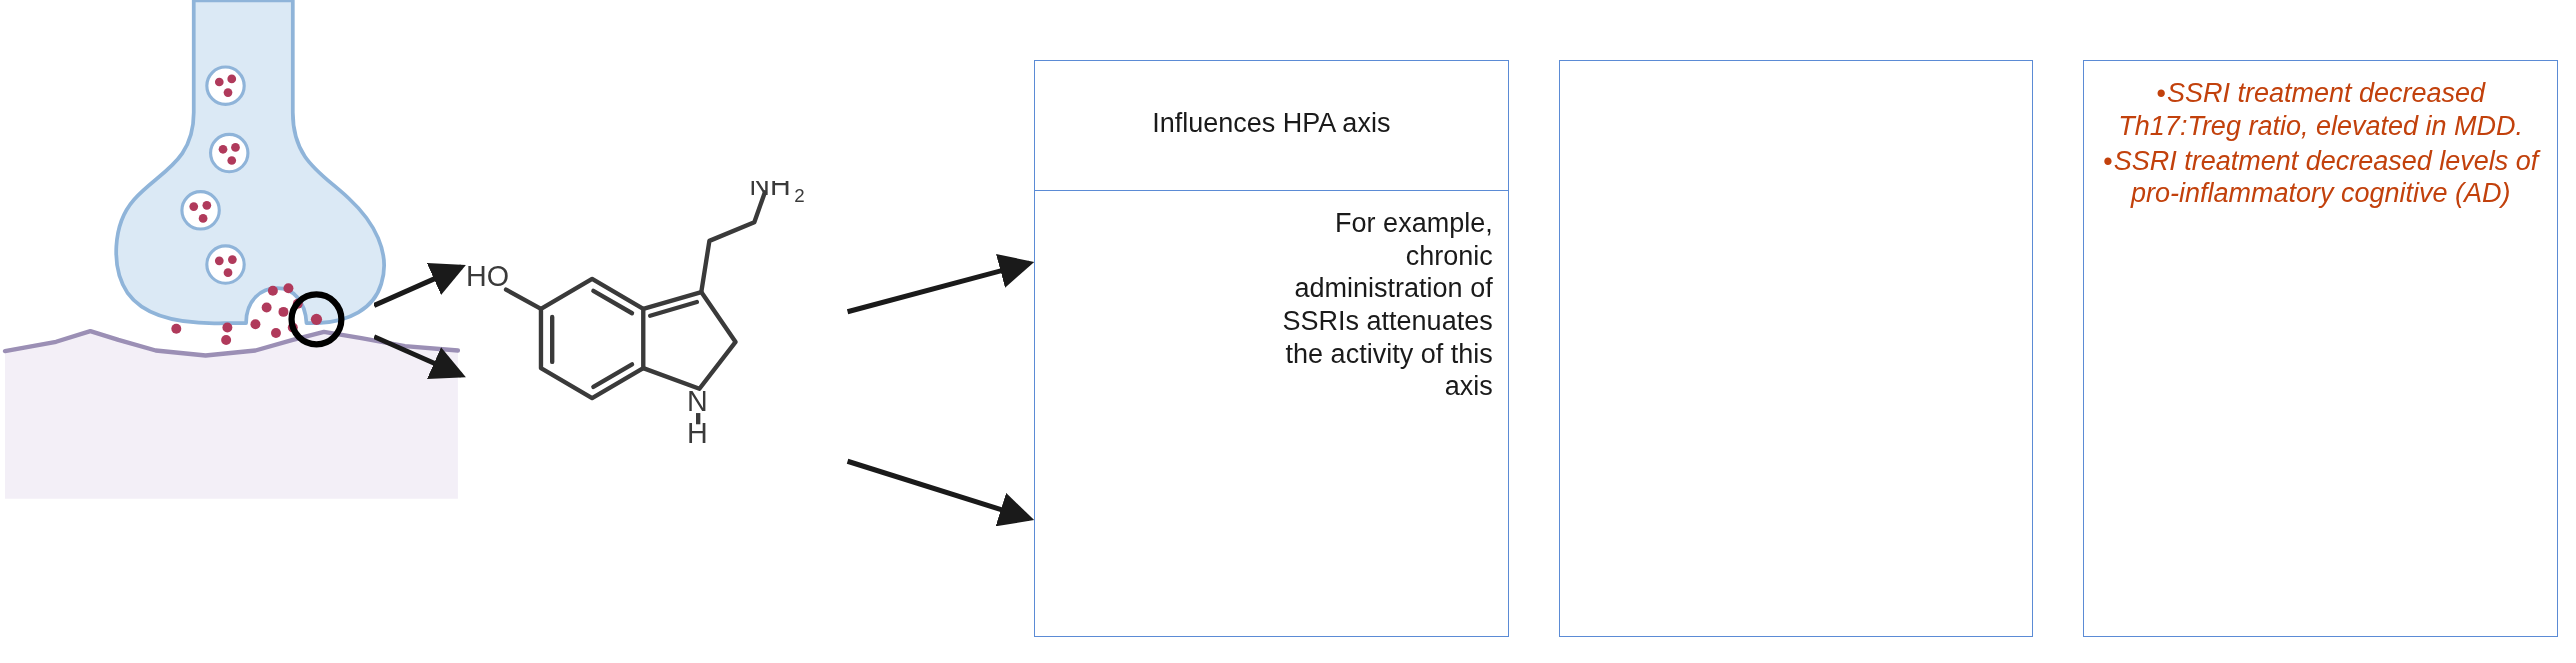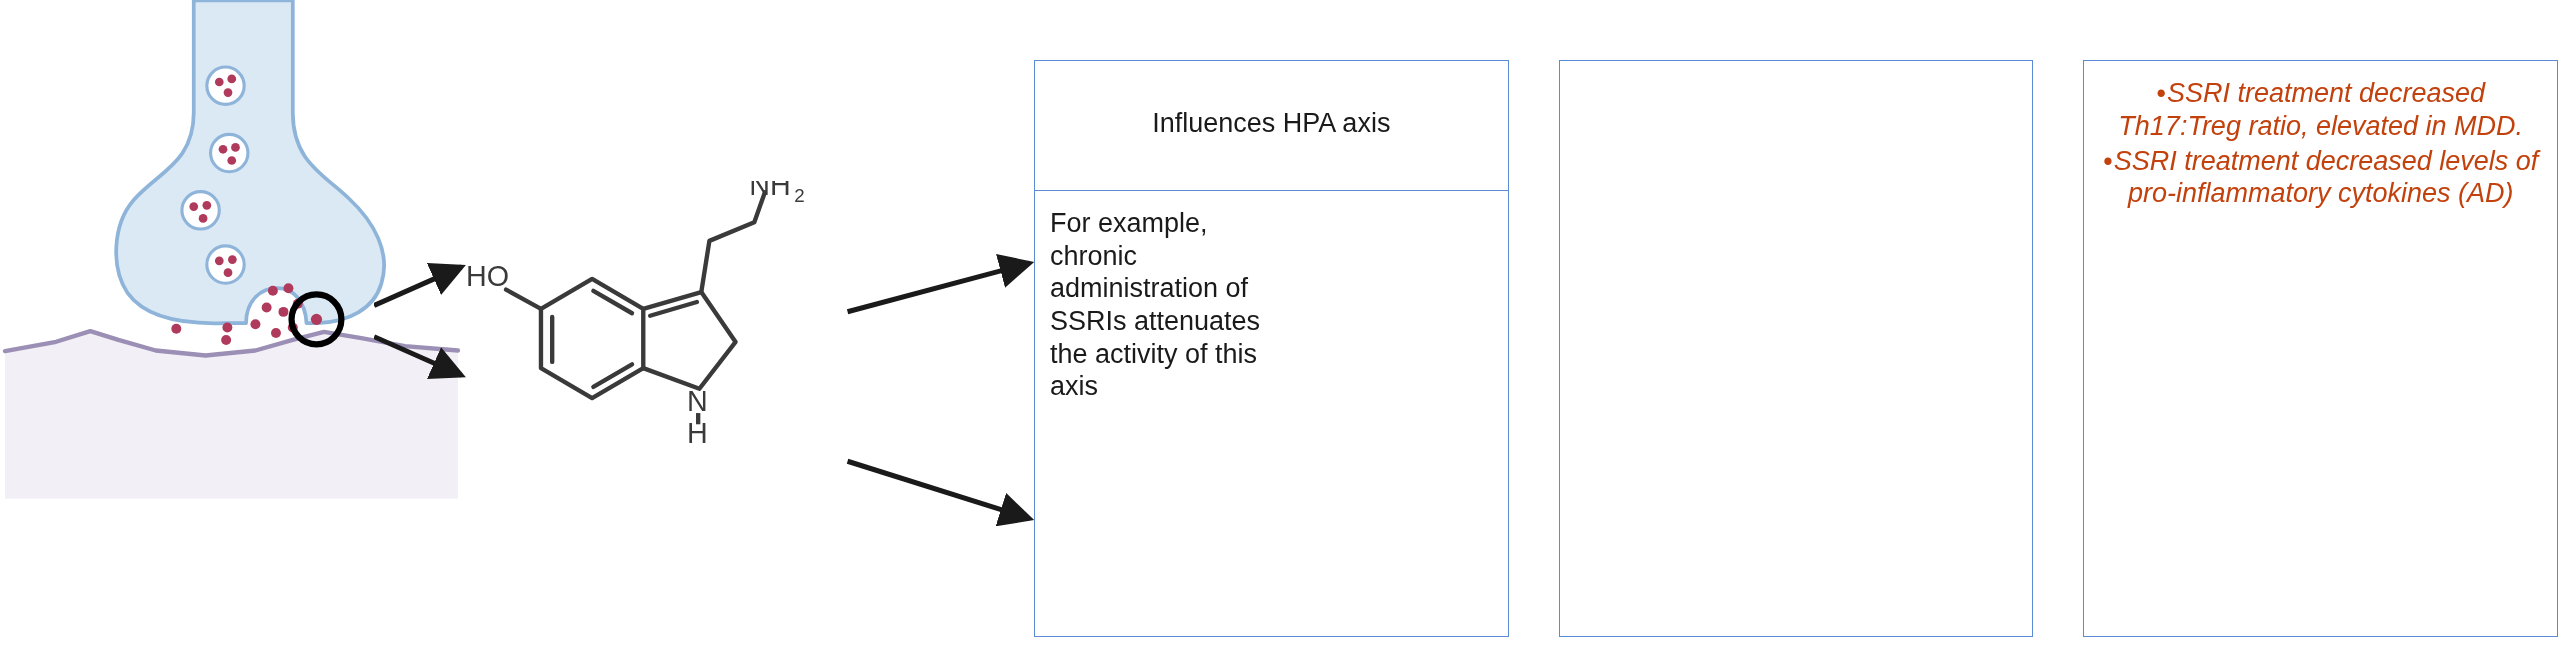--- a/index.html
+++ b/index.html
@@ -77,21 +77,21 @@
     line-height: 1.21;
     color: #1a1a1a;
     white-space: pre-line;
   }
   .card-body {
     flex: 1 1 auto;
     padding: 16px 15px 8.7px 15px;
     box-sizing: border-box;
   }
   .card-body-text {
-    text-align: left;
+    text-align: right;
     font-size: 27px;
     line-height: 1.21;
     color: #1a1a1a;
     white-space: pre-line;
   }
   .card-bullets {
     list-style: none;
     margin: 0;
     padding: 0;
   }
@@ -229,19 +229,19 @@
   </div>
 
 
   <div class="info-card">
   </div>
 
   <div class="info-card">
     <div class="card-body">
       <ul class="card-bullets">
         <li>SSRI treatment decreased Th17:Treg ratio, elevated in MDD.</li>
-        <li>SSRI treatment decreased levels of pro-inflammatory cytokines (AD)</li>
+        <li>SSRI treatment decreased levels of pro-inflammatory cognitive (AD)</li>
       </ul>
     </div>
   </div>
 
 </div>
 
 
 </body></html>

